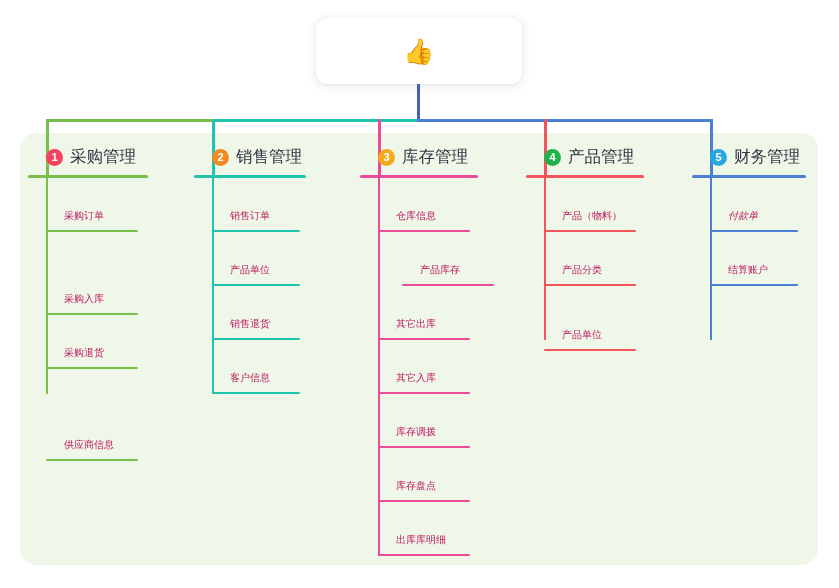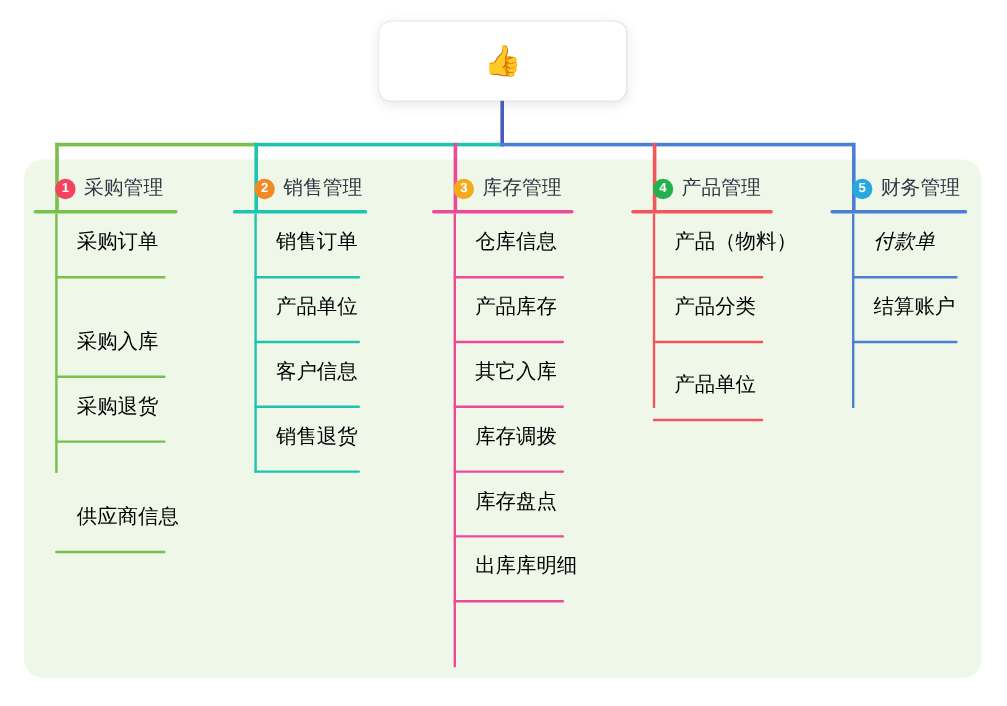--- a/index.html
+++ b/index.html
@@ -111,23 +111,23 @@
     top: 34px;
   }
   .item {
     position: relative;
     height: 54px;
     box-sizing: border-box;
   }
   .item-label {
     position: absolute;
     left: 18px;
-    bottom: 19px;
-    font-size: 17px;
-    color: #000000;
+    bottom: 9px;
+    font-size: 10px;
+    color: #be185d;
     white-space: nowrap;
   }
   .item-rule {
     position: absolute;
     left: 0;
     bottom: 0;
     height: 2px;
     border-radius: 1px;
   }
 </style>
@@ -191,43 +191,47 @@
         <div class="items">
           <div class="item" style="width: 88px;">
             <span class="item-label">销售订单</span>
             <div class="item-rule" style="width: 88px; background: rgb(31, 196, 174);"></div>
           </div>
           <div class="item" style="width: 88px;">
             <span class="item-label">产品单位</span>
             <div class="item-rule" style="width: 88px; background: rgb(31, 196, 174);"></div>
           </div>
           <div class="item" style="width: 88px;">
+            <span class="item-label">销售退货</span>
+            <div class="item-rule" style="width: 88px; background: rgb(31, 196, 174);"></div>
+          </div>
+          <div class="item" style="width: 88px;">
             <span class="item-label">客户信息</span>
-            <div class="item-rule" style="width: 88px; background: rgb(31, 196, 174);"></div>
-          </div>
-          <div class="item" style="width: 88px;">
-            <span class="item-label">销售退货</span>
             <div class="item-rule" style="width: 88px; background: rgb(31, 196, 174);"></div>
           </div>
         </div>
       </div>
       <div class="column" style="left: 360px; width: 120px;">
         <div class="col-head">
           <span class="badge" style="background: rgb(245, 170, 28);">3</span>
           <span class="col-title">库存管理</span>
         </div>
         <div class="head-rule" style="width: 118px; background: rgb(236, 74, 155);"></div>
         <div class="spine" style="height: 378px; background: rgb(236, 74, 155);"></div>
         <div class="items">
           <div class="item" style="width: 92px;">
             <span class="item-label">仓库信息</span>
             <div class="item-rule" style="width: 92px; background: rgb(236, 74, 155);"></div>
           </div>
-          <div class="item" style="width: 92px;">
+          <div class="item" style="width: 92px; margin-left: 24px;">
             <span class="item-label">产品库存</span>
+            <div class="item-rule" style="width: 92px; background: rgb(236, 74, 155);"></div>
+          </div>
+          <div class="item" style="width: 92px;">
+            <span class="item-label">其它出库</span>
             <div class="item-rule" style="width: 92px; background: rgb(236, 74, 155);"></div>
           </div>
           <div class="item" style="width: 92px;">
             <span class="item-label">其它入库</span>
             <div class="item-rule" style="width: 92px; background: rgb(236, 74, 155);"></div>
           </div>
           <div class="item" style="width: 92px; text-decoration: underline;">
             <span class="item-label">库存调拨</span>
             <div class="item-rule" style="width: 92px; background: rgb(236, 74, 155);"></div>
           </div>

